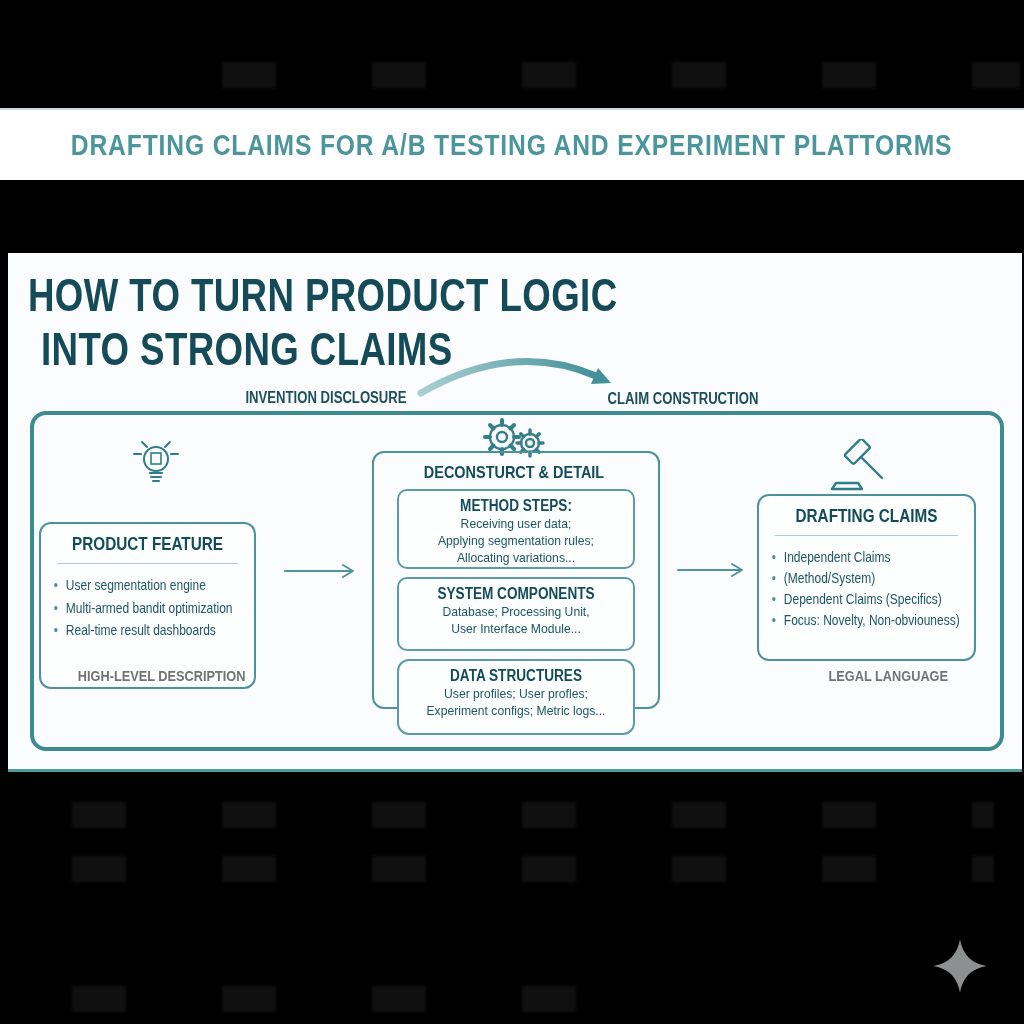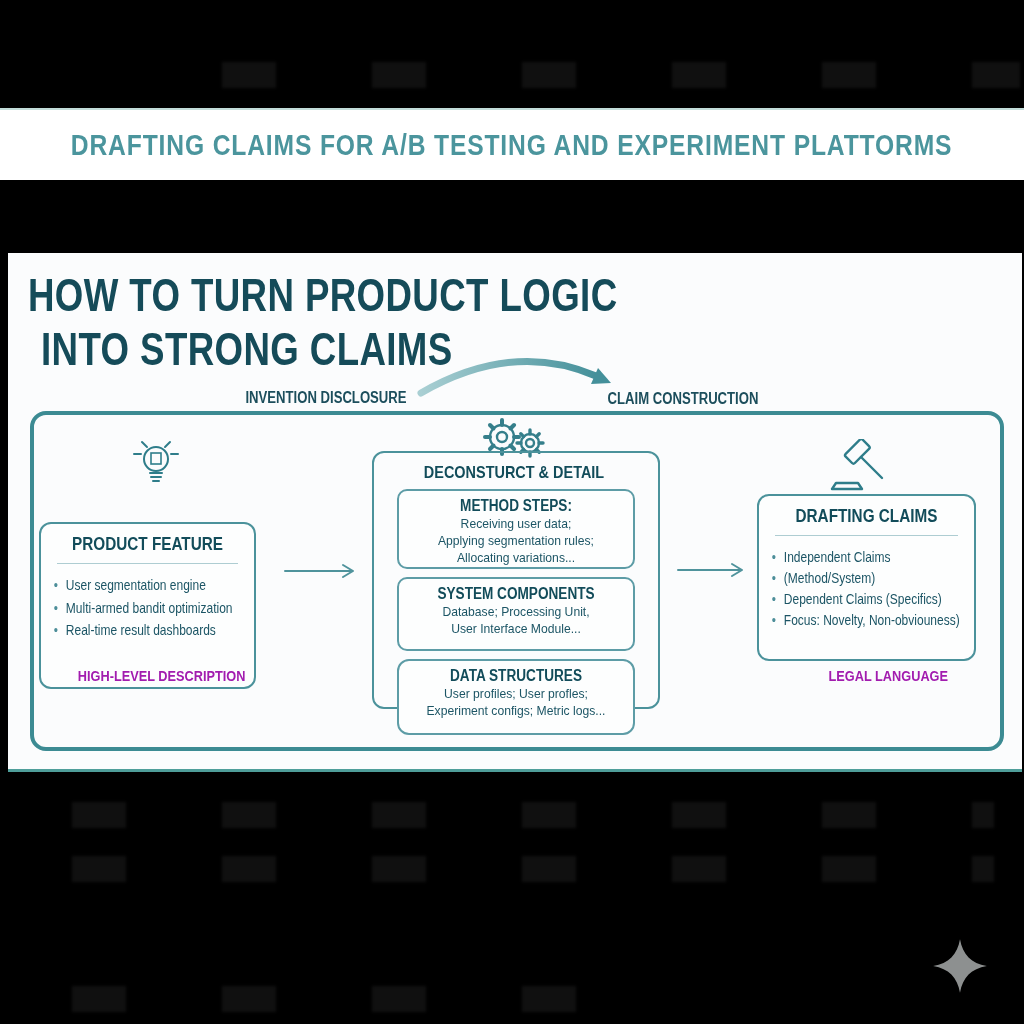--- a/index.html
+++ b/index.html
@@ -57,21 +57,21 @@
   }
   ul.bullets li{
     position:relative;padding-left:15px;font-size:15px;line-height:22.5px;
     color:#1c5565;white-space:nowrap;
   }
   ul.bullets li::before{
     content:"\2022";position:absolute;left:0;color:#4c8e99;font-size:15px;
   }
   .caption{
     position:absolute;text-align:center;font-size:15px;font-weight:700;
-    color:#a21caf;white-space:nowrap;transform-origin:center;
+    color:#737373;white-space:nowrap;transform-origin:center;
   }
   .caption .cap-inner{display:inline-block;transform:scaleX(.85);}
   
   .mid-frame{
     position:absolute;left:364px;top:198px;width:284px;height:254px;
     border:2px solid #4b929b;border-radius:12px;background:transparent;
   }
   .mid-head{
     position:absolute;left:364px;top:210px;width:284px;text-align:center;
     font-size:17px;font-weight:700;color:#124c5a;white-space:nowrap;

